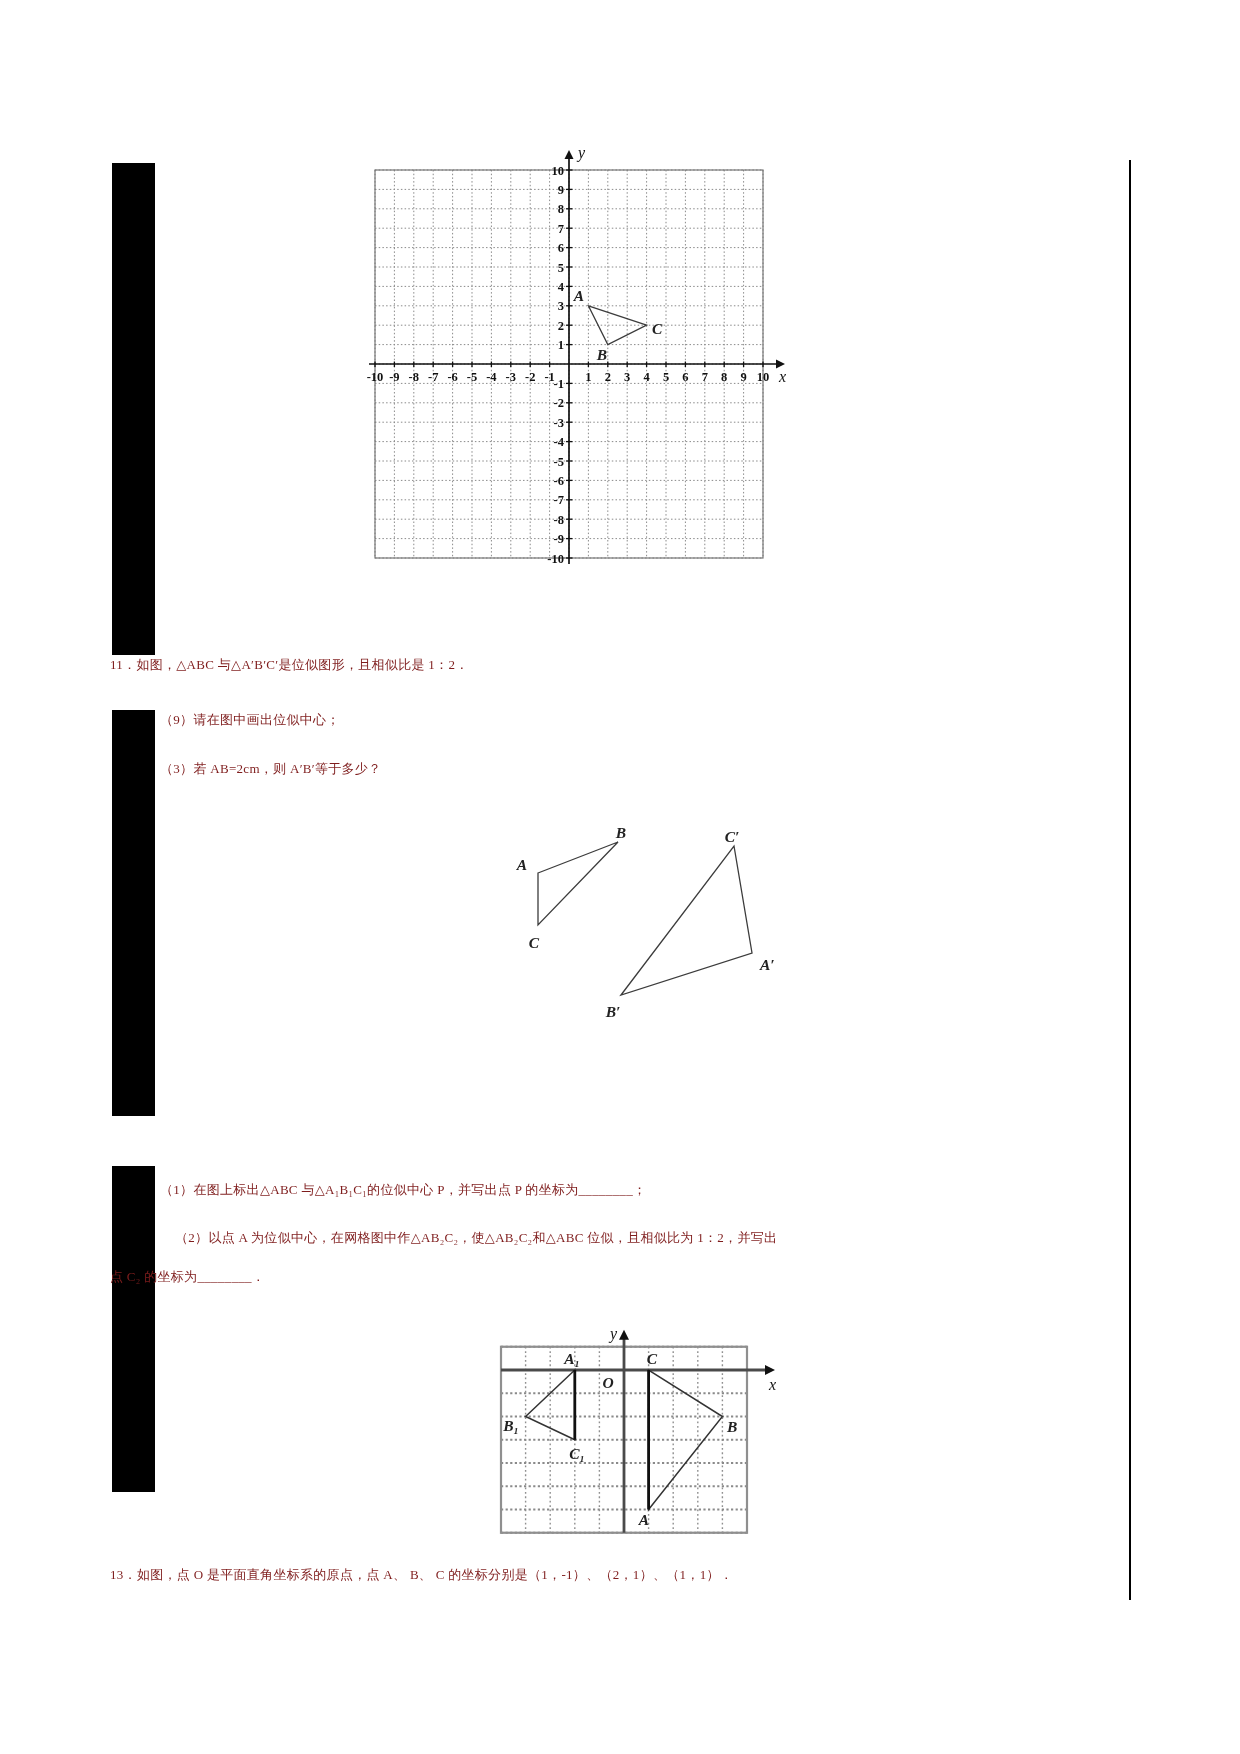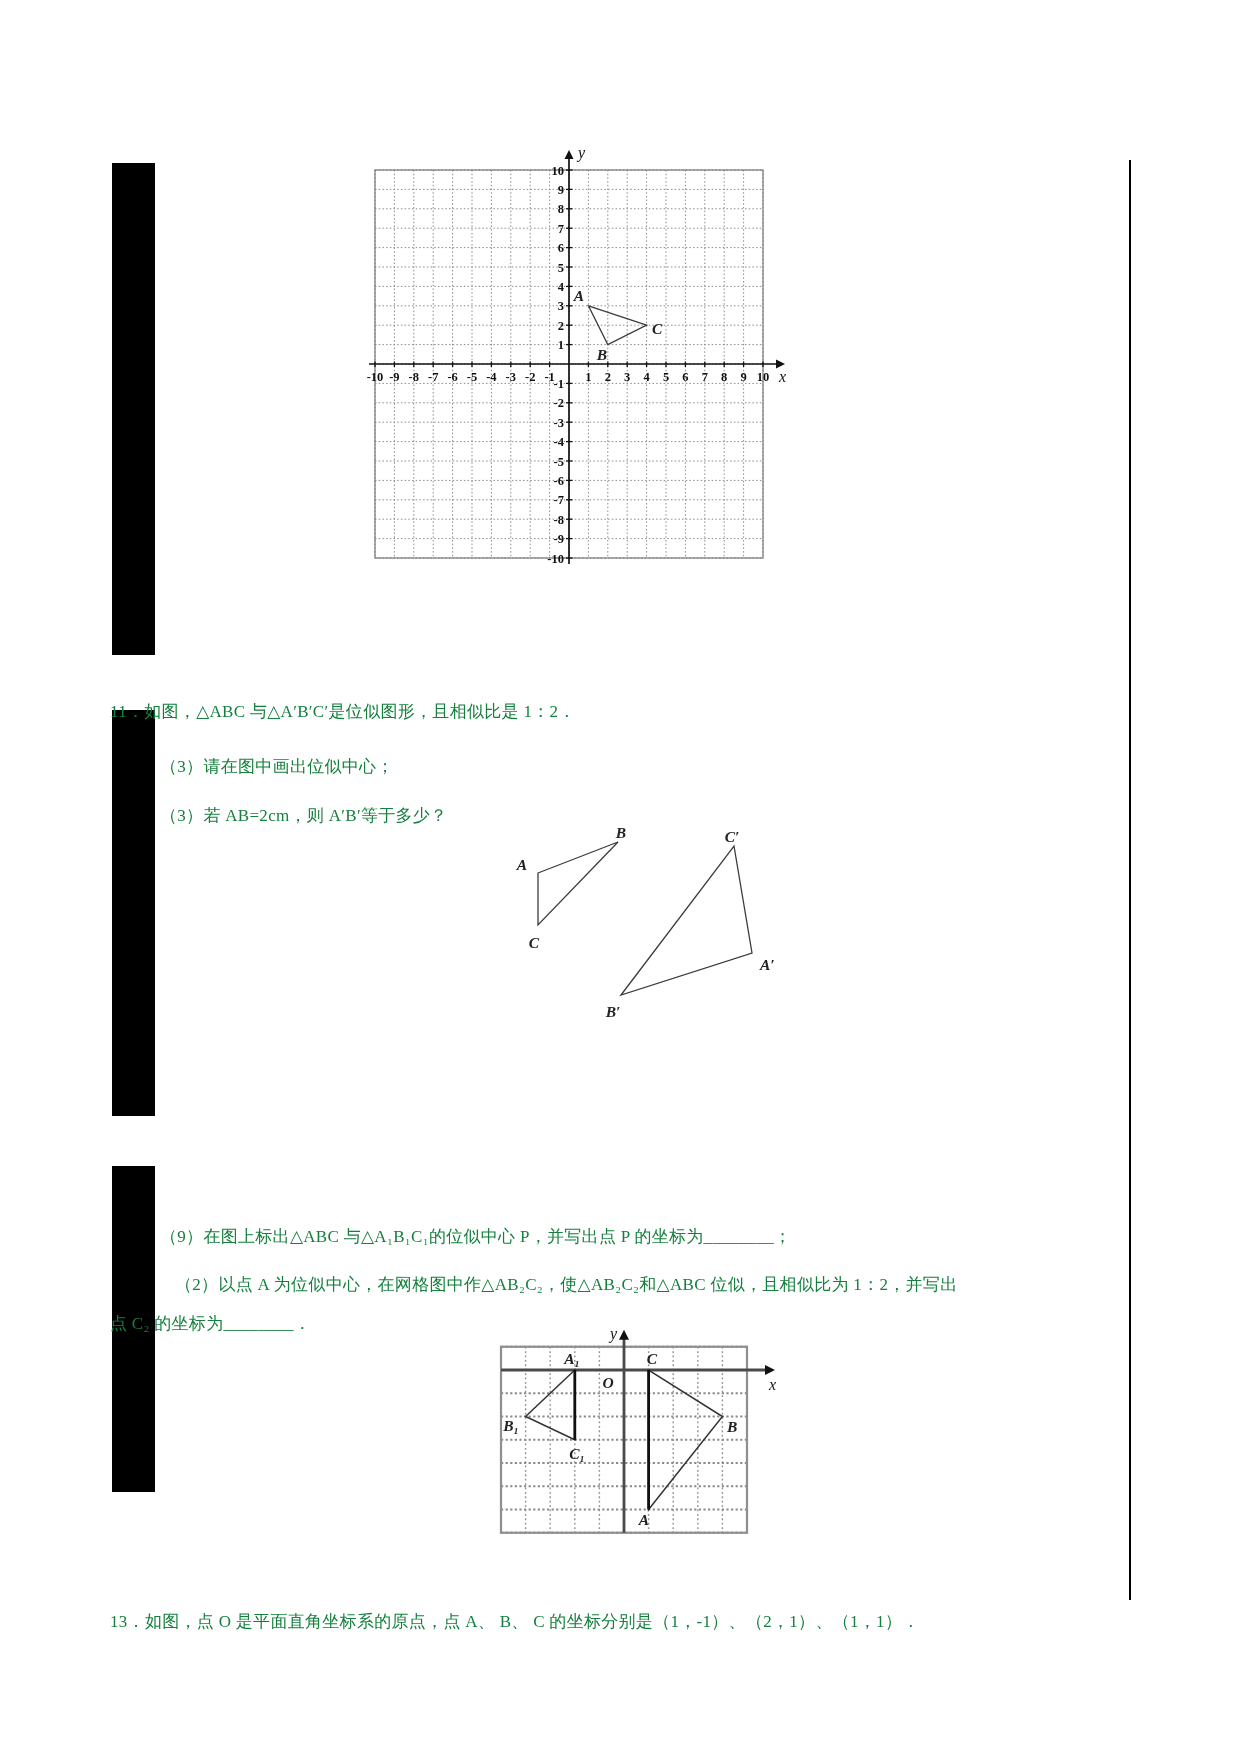--- a/index.html
+++ b/index.html
@@ -3,21 +3,21 @@
 <meta charset="utf-8">
 <style>
   html,body{margin:0;padding:0;background:#e8e8e8;}
   #page{position:relative;width:1240px;height:1754px;background:#ffffff;overflow:hidden;
         font-family:"Liberation Serif","DejaVu Serif",serif;}
   .bar{position:absolute;left:112px;width:43px;background:#000;}
   #bar1{top:163px;height:492px;}
   #bar2{top:710px;height:406px;}
   #bar3{top:1166px;height:326px;}
   #rightline{position:absolute;left:1129px;top:160px;width:2px;height:1440px;background:#000;}
-  .tline{position:absolute;white-space:nowrap;font-size:17px;color:#15803d;letter-spacing:.3px;margin-top:44px;}
+  .tline{position:absolute;white-space:nowrap;font-size:13px;color:#7f1d1d;letter-spacing:.3px;}
   .fig{position:absolute;}
   
   .gdot{stroke:#8a8a8a;stroke-width:1;stroke-dasharray:1.5 2.2;fill:none;}
   .gbox{fill:none;stroke:#777;stroke-width:1.2;}
   .axis{stroke:#111;stroke-width:1.7;}
   .ah{fill:#111;stroke:none;}
   .tick{stroke:#111;stroke-width:1.3;}
   .tlab{font-family:"Liberation Serif","DejaVu Serif",serif;font-size:12.5px;font-weight:600;fill:#111;}
   .alab{font-family:"Liberation Serif","DejaVu Serif",serif;font-style:italic;font-size:16px;fill:#111;}
   .vlab{font-family:"Liberation Serif","DejaVu Serif",serif;font-style:italic;font-weight:600;font-size:15.5px;fill:#222;}
@@ -170,35 +170,35 @@
       <text x="564" y="562.5" text-anchor="end" class="tlab">-10</text>
       <text x="779" y="382" class="alab">x</text>
       <text x="578" y="158" class="alab">y</text>
       <polygon points="588.4,305.8 607.8,344.6 646.6,325.2" class="tri"></polygon>
       <text x="584" y="301" text-anchor="end" class="vlab">A</text>
       <text x="602" y="360" text-anchor="middle" class="vlab">B</text>
       <text x="652" y="334" text-anchor="start" class="vlab">C</text>
     </svg>
 
   <div class="tline" style="left:110px;top:656px;">11．如图，△ABC 与△A′B′C′是位似图形，且相似比是 1：2．</div>
-  <div class="tline" style="left:160px;top:711px;">（3）请在图中画出位似中心；</div>
+  <div class="tline" style="left:160px;top:711px;">（9）请在图中画出位似中心；</div>
   <div class="tline" style="left:160px;top:760px;">（3）若 AB=2cm，则 A′B′等于多少？</div>
 
   <svg class="fig" style="left:440px;top:815px;" width="340" height="215" viewBox="440 815 340 215">
       <polygon points="538,873 618,842 538,925" class="tri"></polygon>
       <polygon points="621,995 734,846 752,953" class="tri"></polygon>
       <text x="527" y="870" text-anchor="end" class="vlab">A</text>
       <text x="621" y="838" text-anchor="middle" class="vlab">B</text>
       <text x="534" y="948" text-anchor="middle" class="vlab">C</text>
       <text x="732" y="842" text-anchor="middle" class="vlab">C′</text>
       <text x="760" y="970" text-anchor="start" class="vlab">A′</text>
       <text x="613" y="1017" text-anchor="middle" class="vlab">B′</text>
     </svg>
 
-  <div class="tline" style="left:160px;top:1181px;">（9）在图上标出△ABC 与△A₁B₁C₁的位似中心 P，并写出点 P 的坐标为________；</div>
+  <div class="tline" style="left:160px;top:1181px;">（1）在图上标出△ABC 与△A₁B₁C₁的位似中心 P，并写出点 P 的坐标为________；</div>
   <div class="tline" style="left:175px;top:1229px;">（2）以点 A 为位似中心，在网格图中作△AB₂C₂，使△AB₂C₂和△ABC 位似，且相似比为 1：2，并写出</div>
   <div class="tline" style="left:110px;top:1268px;">点 C₂ 的坐标为________．</div>
 
   <svg class="fig" style="left:480px;top:1320px;" width="310" height="232" viewBox="480 1320 310 232">
       <line x1="501" y1="1346.75" x2="501" y2="1532.75" class="gdot3v"></line>
       <line x1="525.6" y1="1346.75" x2="525.6" y2="1532.75" class="gdot3v"></line>
       <line x1="550.2" y1="1346.75" x2="550.2" y2="1532.75" class="gdot3v"></line>
       <line x1="574.8" y1="1346.75" x2="574.8" y2="1532.75" class="gdot3v"></line>
       <line x1="599.4" y1="1346.75" x2="599.4" y2="1532.75" class="gdot3v"></line>
       <line x1="624" y1="1346.75" x2="624" y2="1532.75" class="gdot3v"></line>

